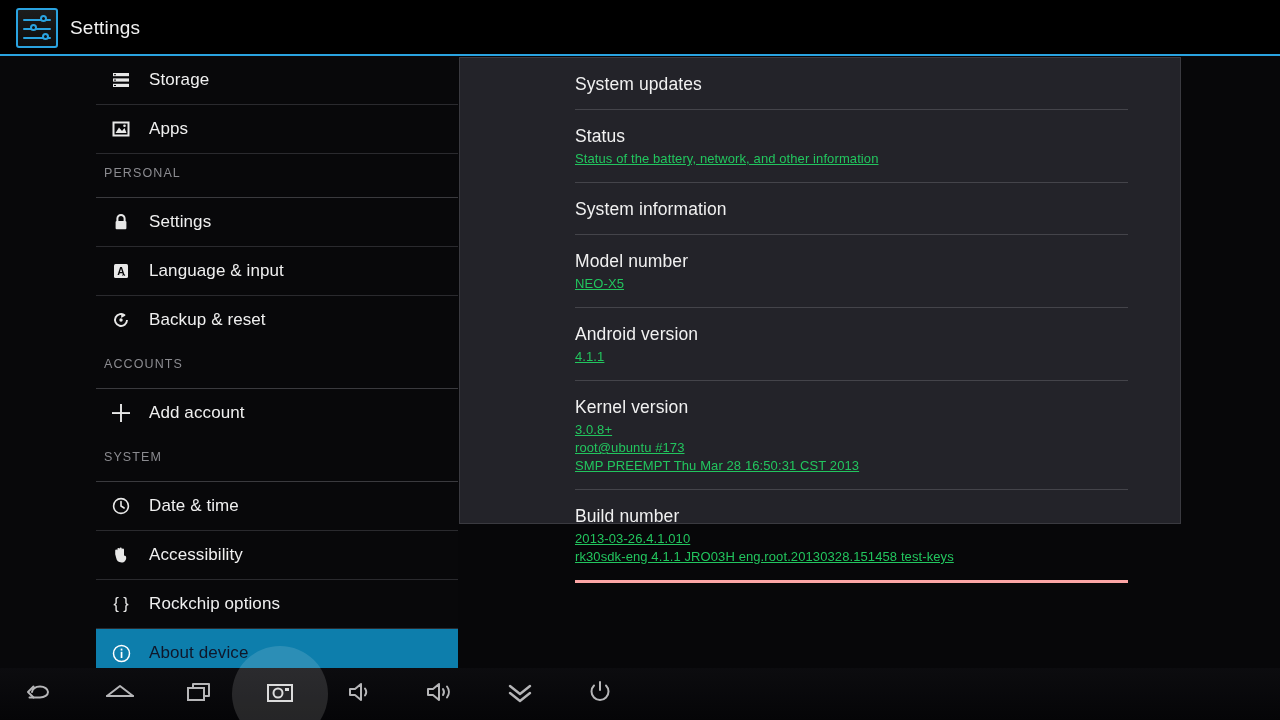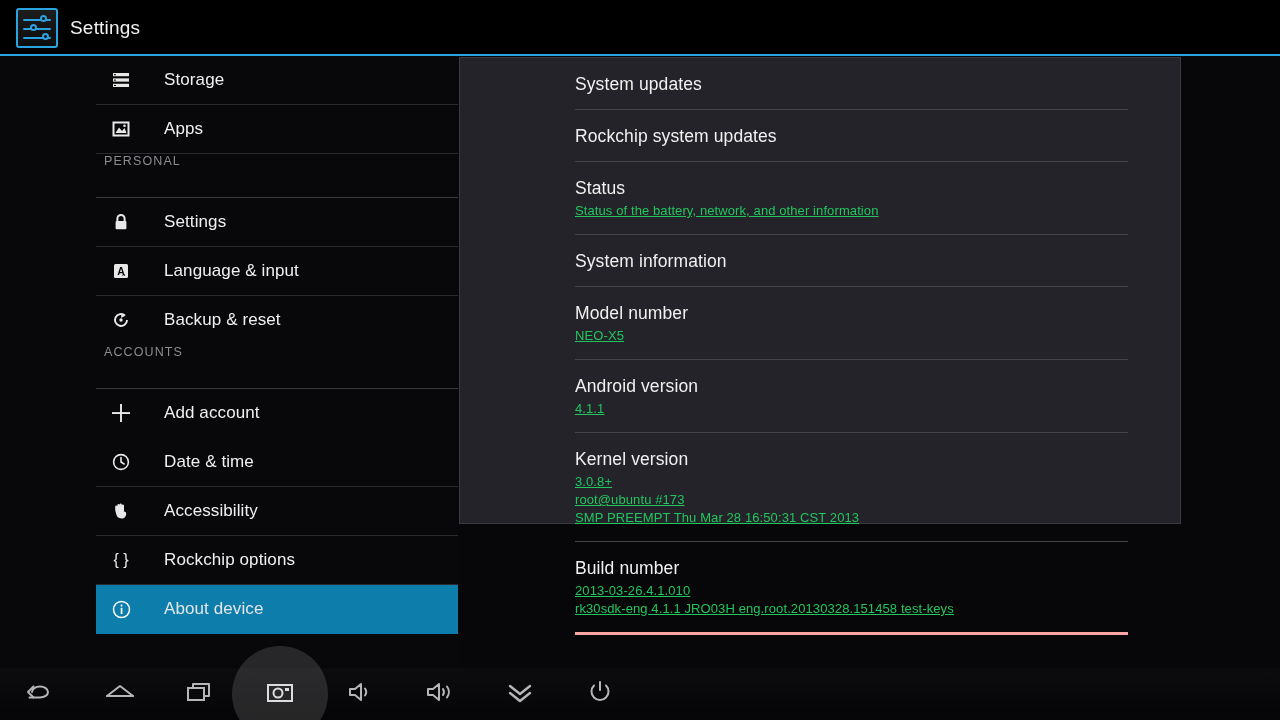--- a/index.html
+++ b/index.html
@@ -53,27 +53,27 @@
     display:flex; align-items:center; height:49px;
     border-bottom:1px solid #2a2a2e;
   }
   .side-row.nodiv { border-bottom:1px solid transparent; }
   .side-row .sicon {
     width:34px; min-width:34px; height:34px; margin-left:8px;
     display:flex; align-items:center; justify-content:center;
     color:#e8e8e8;
   }
   .side-row .slabel {
-    margin-left:26px; color:#f0f0f0; font-size:17px; letter-spacing:.1px;
+    margin-left:11px; color:#f0f0f0; font-size:17px; letter-spacing:.1px;
   }
   .side-row.selected { background:#0d7eac; border-bottom-color:#0d7eac; }
-  .side-row.selected .slabel { color:#e5e5e5; }
+  .side-row.selected .slabel { color:#0f172a; }
   .side-head {
     margin-left:96px; width:362px; height:44px;
-    display:flex; align-items:flex-start; padding-bottom:5px;
+    display:flex; align-items:center; padding-bottom:5px;
     color:#8b8b90; font-size:12.5px; letter-spacing:1.1px;
     border-bottom:1px solid #3a3a3e;
   }
   .side-head span { margin-left:8px; }
 
   
   .panel {
     position:absolute; left:459px; top:1px; width:722px; height:467px;
     background:#232329; border:1px solid #3a3a40;
   }
@@ -203,20 +203,23 @@
       <div class="side-row nodiv">
         <span class="sicon">
           <svg width="22" height="22" viewBox="0 0 22 22">
             <rect x="2" y="10.1" width="18" height="1.9" fill="#e8e8e8"></rect>
             <rect x="10.05" y="2" width="1.9" height="18" fill="#e8e8e8"></rect>
           </svg>
         </span>
         <span class="slabel">Add account</span>
       </div>
 
+      <div class="side-head">
+        <span>SYSTEM</span>
+      </div>
 
       <div class="side-row">
         <span class="sicon">
           <svg width="20" height="20" viewBox="0 0 20 20">
             <circle cx="10" cy="10" r="7.4" fill="none" stroke="#e8e8e8" stroke-width="1.6"></circle>
             <path d="M10 5.6 V10 L13.1 12" fill="none" stroke="#e8e8e8" stroke-width="1.6" stroke-linecap="round"></path>
           </svg>
         </span>
         <span class="slabel">Date &amp; time</span>
       </div>
@@ -255,23 +258,20 @@
 
     </div>
 
     <div class="panel">
       <div class="panel-inner">
 
         <div class="pref">
           <div class="pref-title">System updates</div>
         </div>
 
-        <div class="pref">
-          <div class="pref-title">Rockchip system updates</div>
-        </div>
 
         <div class="pref">
           <div class="pref-title">Status</div>
           <div class="pref-sub">
             <div>Status of the battery, network, and other information</div>
           </div>
         </div>
 
         <div class="pref">
           <div class="pref-title">System information</div>

